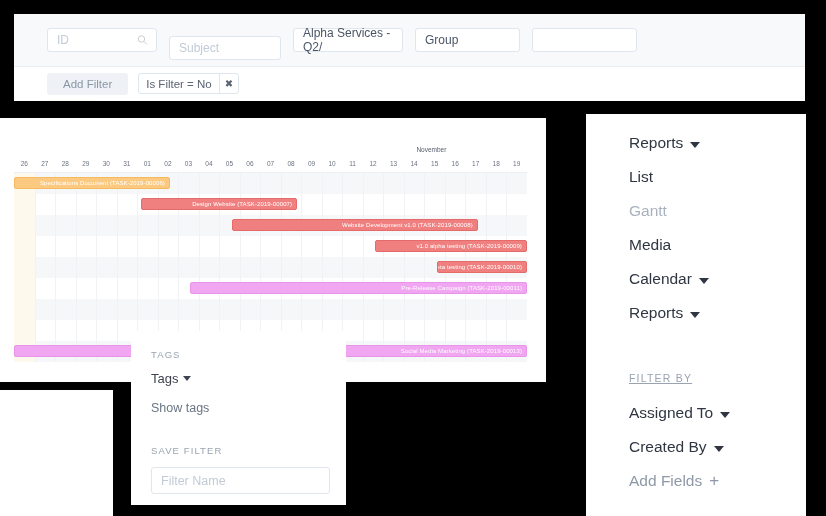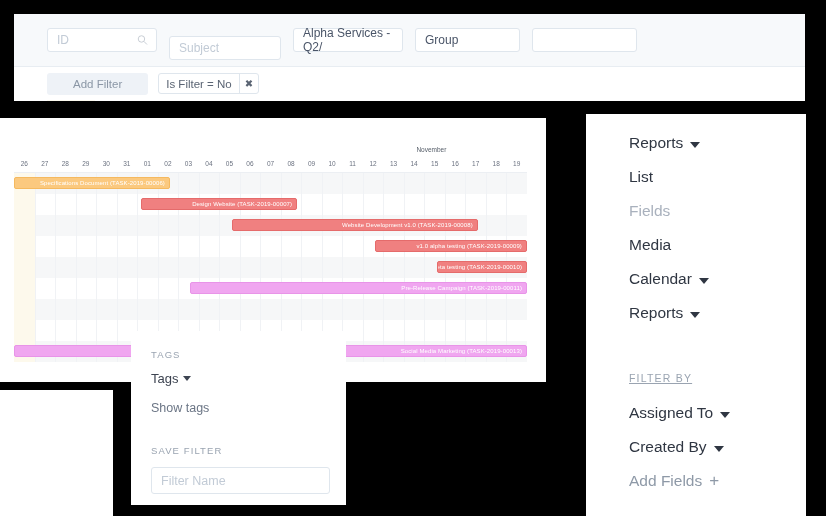--- a/index.html
+++ b/index.html
@@ -52,21 +52,21 @@
     height: 33px;
     background: #ffffff;
     display: flex; align-items: center;
     padding-left: 33px; padding-right: 12px;
     gap: 10px;
   }
   .add-filter-btn {
     background: #eef2f7;
     color: #8b97a6;
     font-size: 11.5px;
-    padding: 5px 26px;
+    padding: 5px 16px;
     border-radius: 3px;
     border: none;
     font-family: inherit;
     cursor: pointer;
   }
   .filter-chip {
     display: flex; align-items: center;
     border: 1px solid #dfe6ed;
     border-radius: 3px;
     height: 21px;
@@ -599,21 +599,21 @@
   <div class="sidebar-card">
     <div id="sb-views">
         <div class="sb-item">
           <span>Reports</span>
           <span class="sb-caret"></span>
         </div>
         <div class="sb-item">
           <span>List</span>
         </div>
         <div class="sb-item muted">
-          <span>Fields</span>
+          <span>Gantt</span>
         </div>
         <div class="sb-item">
           <span>Media</span>
         </div>
         <div class="sb-item">
           <span>Calendar</span>
           <span class="sb-caret"></span>
         </div>
         <div class="sb-item">
           <span>Reports</span>

